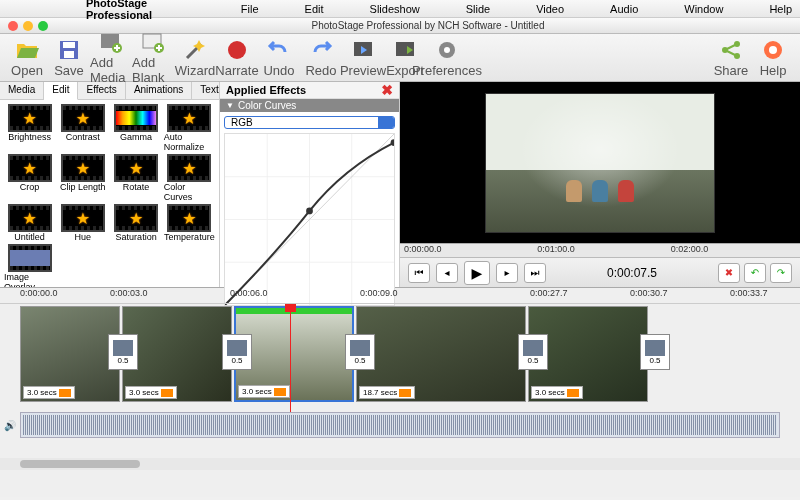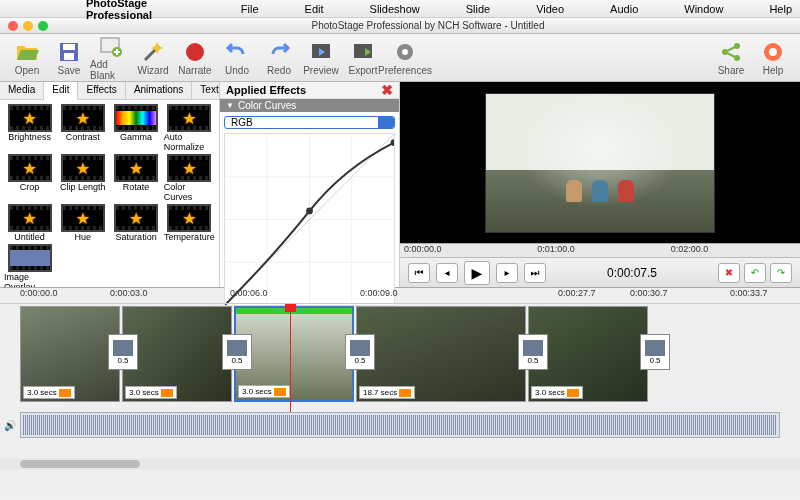--- a/index.html
+++ b/index.html
@@ -10,21 +10,21 @@
 .menubar .appname { font-weight: bold; }
 .menubar span { font-size: 11px; cursor: default; padding-left: 32px; }
 
 .titlebar { height: 16px; background: linear-gradient(#fafafa,#e4e4e4); display: flex; align-items: center; border-bottom: 1px solid #bbb; }
 .traffic { display: flex; gap: 5px; padding: 0 8px; }
 .traffic div { width: 10px; height: 10px; border-radius: 50%; }
 .tl-close { background: #ff5f57; } .tl-min { background: #ffbd2e; } .tl-max { background: #28c940; }
 .titlebar .title { flex: 1; text-align: center; font-size: 10px; color: #333; }
 
 .toolbar { height: 48px; background: linear-gradient(#f6f6f6,#e6e6e6); display: flex; align-items: center; padding: 2px 6px; border-bottom: 1px solid #b8b8b8; }
-.tool { display: flex; flex-direction: column; align-items: center; width: 42px; font-size: 10px; color: #555; gap: 1px; cursor: pointer; }
+.tool { display: flex; flex-direction: column; align-items: center; width: 42px; font-size: 13px; color: #555; gap: 1px; cursor: pointer; }
 .tool svg { width: 24px; height: 24px; }
 .toolbar .spacer { flex: 1; }
 
 .main { display: flex; height: 205px; }
 .left { width: 220px; background: #fff; display: flex; flex-direction: column; border-right: 1px solid #ccc; }
 .tabs { display: flex; height: 18px; background: #eee; border-bottom: 1px solid #ccc; }
 .tab { padding: 2px 8px; font-size: 10px; border-right: 1px solid #ccc; cursor: pointer; }
 .tab.active { background: #fff; border-bottom: 1px solid #fff; margin-bottom: -1px; }
 .effects-grid { flex: 1; padding: 4px; display: grid; grid-template-columns: repeat(4, 1fr); gap: 2px; align-content: start; overflow: hidden; }
 .effect { display: flex; flex-direction: column; align-items: center; font-size: 9px; cursor: pointer; }
@@ -122,20 +122,28 @@
   <div class="tool">
       <svg viewBox="0 0 24 24">
         <rect fill="#5c6bc0" x="3" y="3" width="18" height="18"></rect>
         <rect fill="#fff" x="6" y="4" width="12" height="6"></rect>
         <rect fill="#fff" x="7" y="13" width="10" height="7"></rect>
       </svg>
       <span>Save</span>
     </div>
   <div class="tool">
       <svg viewBox="0 0 24 24">
+        <rect fill="#888" x="2" y="4" width="18" height="14"></rect>
+        <circle fill="#7cb342" cx="18" cy="18" r="5"></circle>
+        <path stroke="#fff" stroke-width="2" d="M18 15v6M15 18h6"></path>
+      </svg>
+      <span>Add Media</span>
+    </div>
+  <div class="tool">
+      <svg viewBox="0 0 24 24">
         <rect fill="#eee" stroke="#888" x="2" y="4" width="18" height="14"></rect>
         <circle fill="#7cb342" cx="18" cy="18" r="5"></circle>
         <path stroke="#fff" stroke-width="2" d="M18 15v6M15 18h6"></path>
       </svg>
       <span>Add Blank</span>
     </div>
   <div class="tool">
       <svg viewBox="0 0 24 24">
         <path stroke="#666" stroke-width="3" d="M4 20L18 6"></path>
         <path fill="#f4c430" d="M16 2l2 4 4 2-4 2-2 4-2-4-4-2 4-2z"></path>
@@ -348,21 +356,21 @@
     </div>
   </div>
 </div>
 
 <div class="timeline">
   <div class="truler" id="truler">
       <span style="left: 20px;">0:00:00.0</span>
       <span style="left: 110px;">0:00:03.0</span>
       <span style="left: 230px;">0:00:06.0</span>
       <span style="left: 360px;">0:00:09.0</span>
-      <span style="left: 558px; text-align: right;">0:00:27.7</span>
+      <span style="left: 530px; text-align: right;">0:00:27.7</span>
       <span style="left: 630px;">0:00:30.7</span>
       <span style="left: 730px;">0:00:33.7</span>
     </div>
   <div class="clips-row" id="clips-row">
     <div class="playhead" id="playhead" style="left: 290px;"></div>
   <div class="clip c1" style="width: 100px;">
         <div class="bar"></div>
         <div class="cimg"></div>
         <div class="dur">3.0 secs <div class="bbb"></div></div>
       </div>

